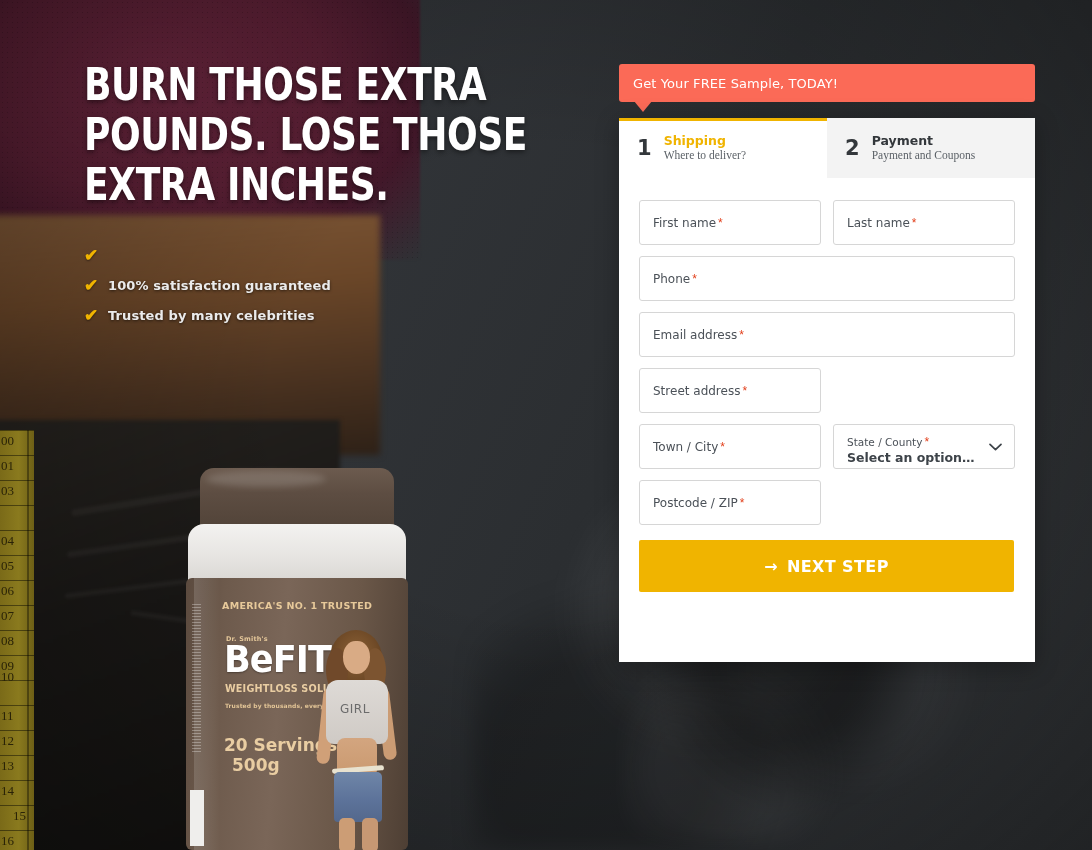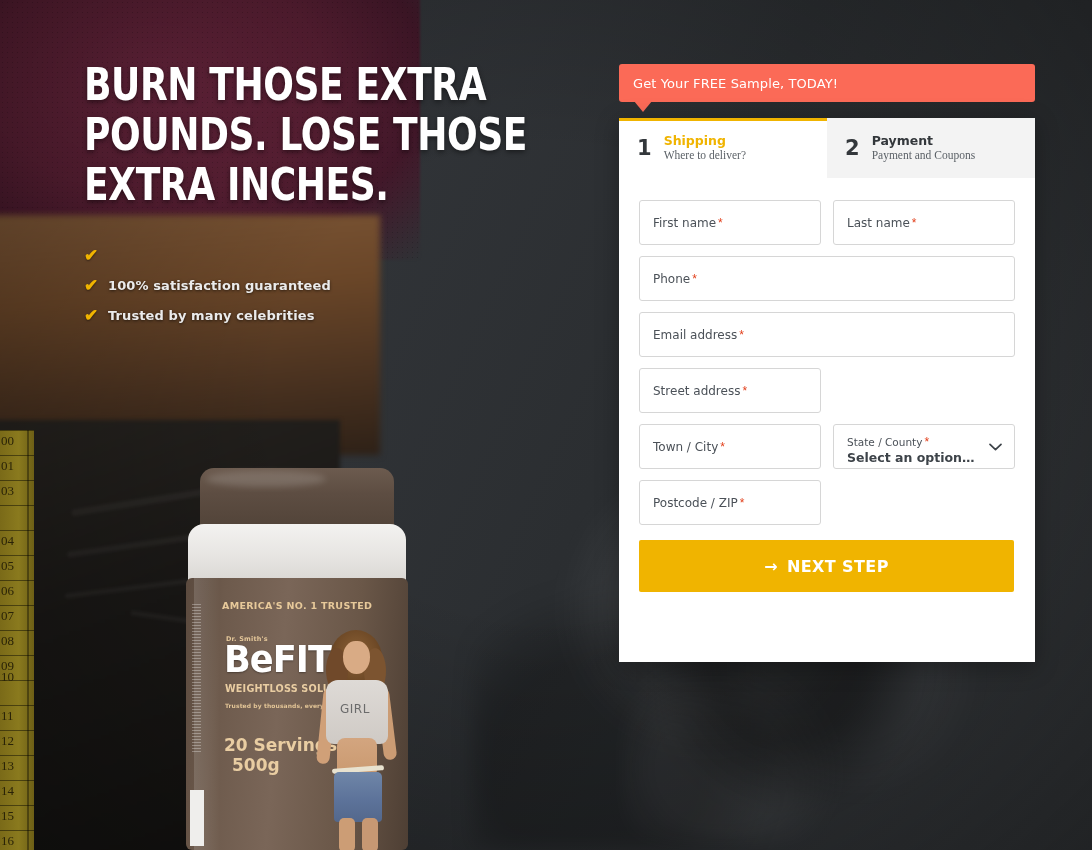--- a/index.html
+++ b/index.html
@@ -373,21 +373,21 @@
     <div class="num" style="top: 240px; text-align: right;">10</div>
     <div class="tick" style="top: 275px;"></div>
     <div class="num" style="top: 279px;">11</div>
     <div class="tick" style="top: 300px;"></div>
     <div class="num" style="top: 304px;">12</div>
     <div class="tick" style="top: 325px;"></div>
     <div class="num" style="top: 329px;">13</div>
     <div class="tick" style="top: 350px;"></div>
     <div class="num" style="top: 354px;">14</div>
     <div class="tick" style="top: 375px;"></div>
-    <div class="num" style="top: 379px;">15</div>
+    <div class="num" style="top: 379px; margin-left: 12px;">15</div>
     <div class="tick" style="top: 400px;"></div>
     <div class="num" style="top: 404px;">16</div>
   </div>
 <div class="tape-edge"></div>
 
 <div class="left">
   <div class="headline">
     <div>BURN THOSE EXTRA</div>
     <div>POUNDS. LOSE THOSE</div>
     <div>EXTRA INCHES.</div>

